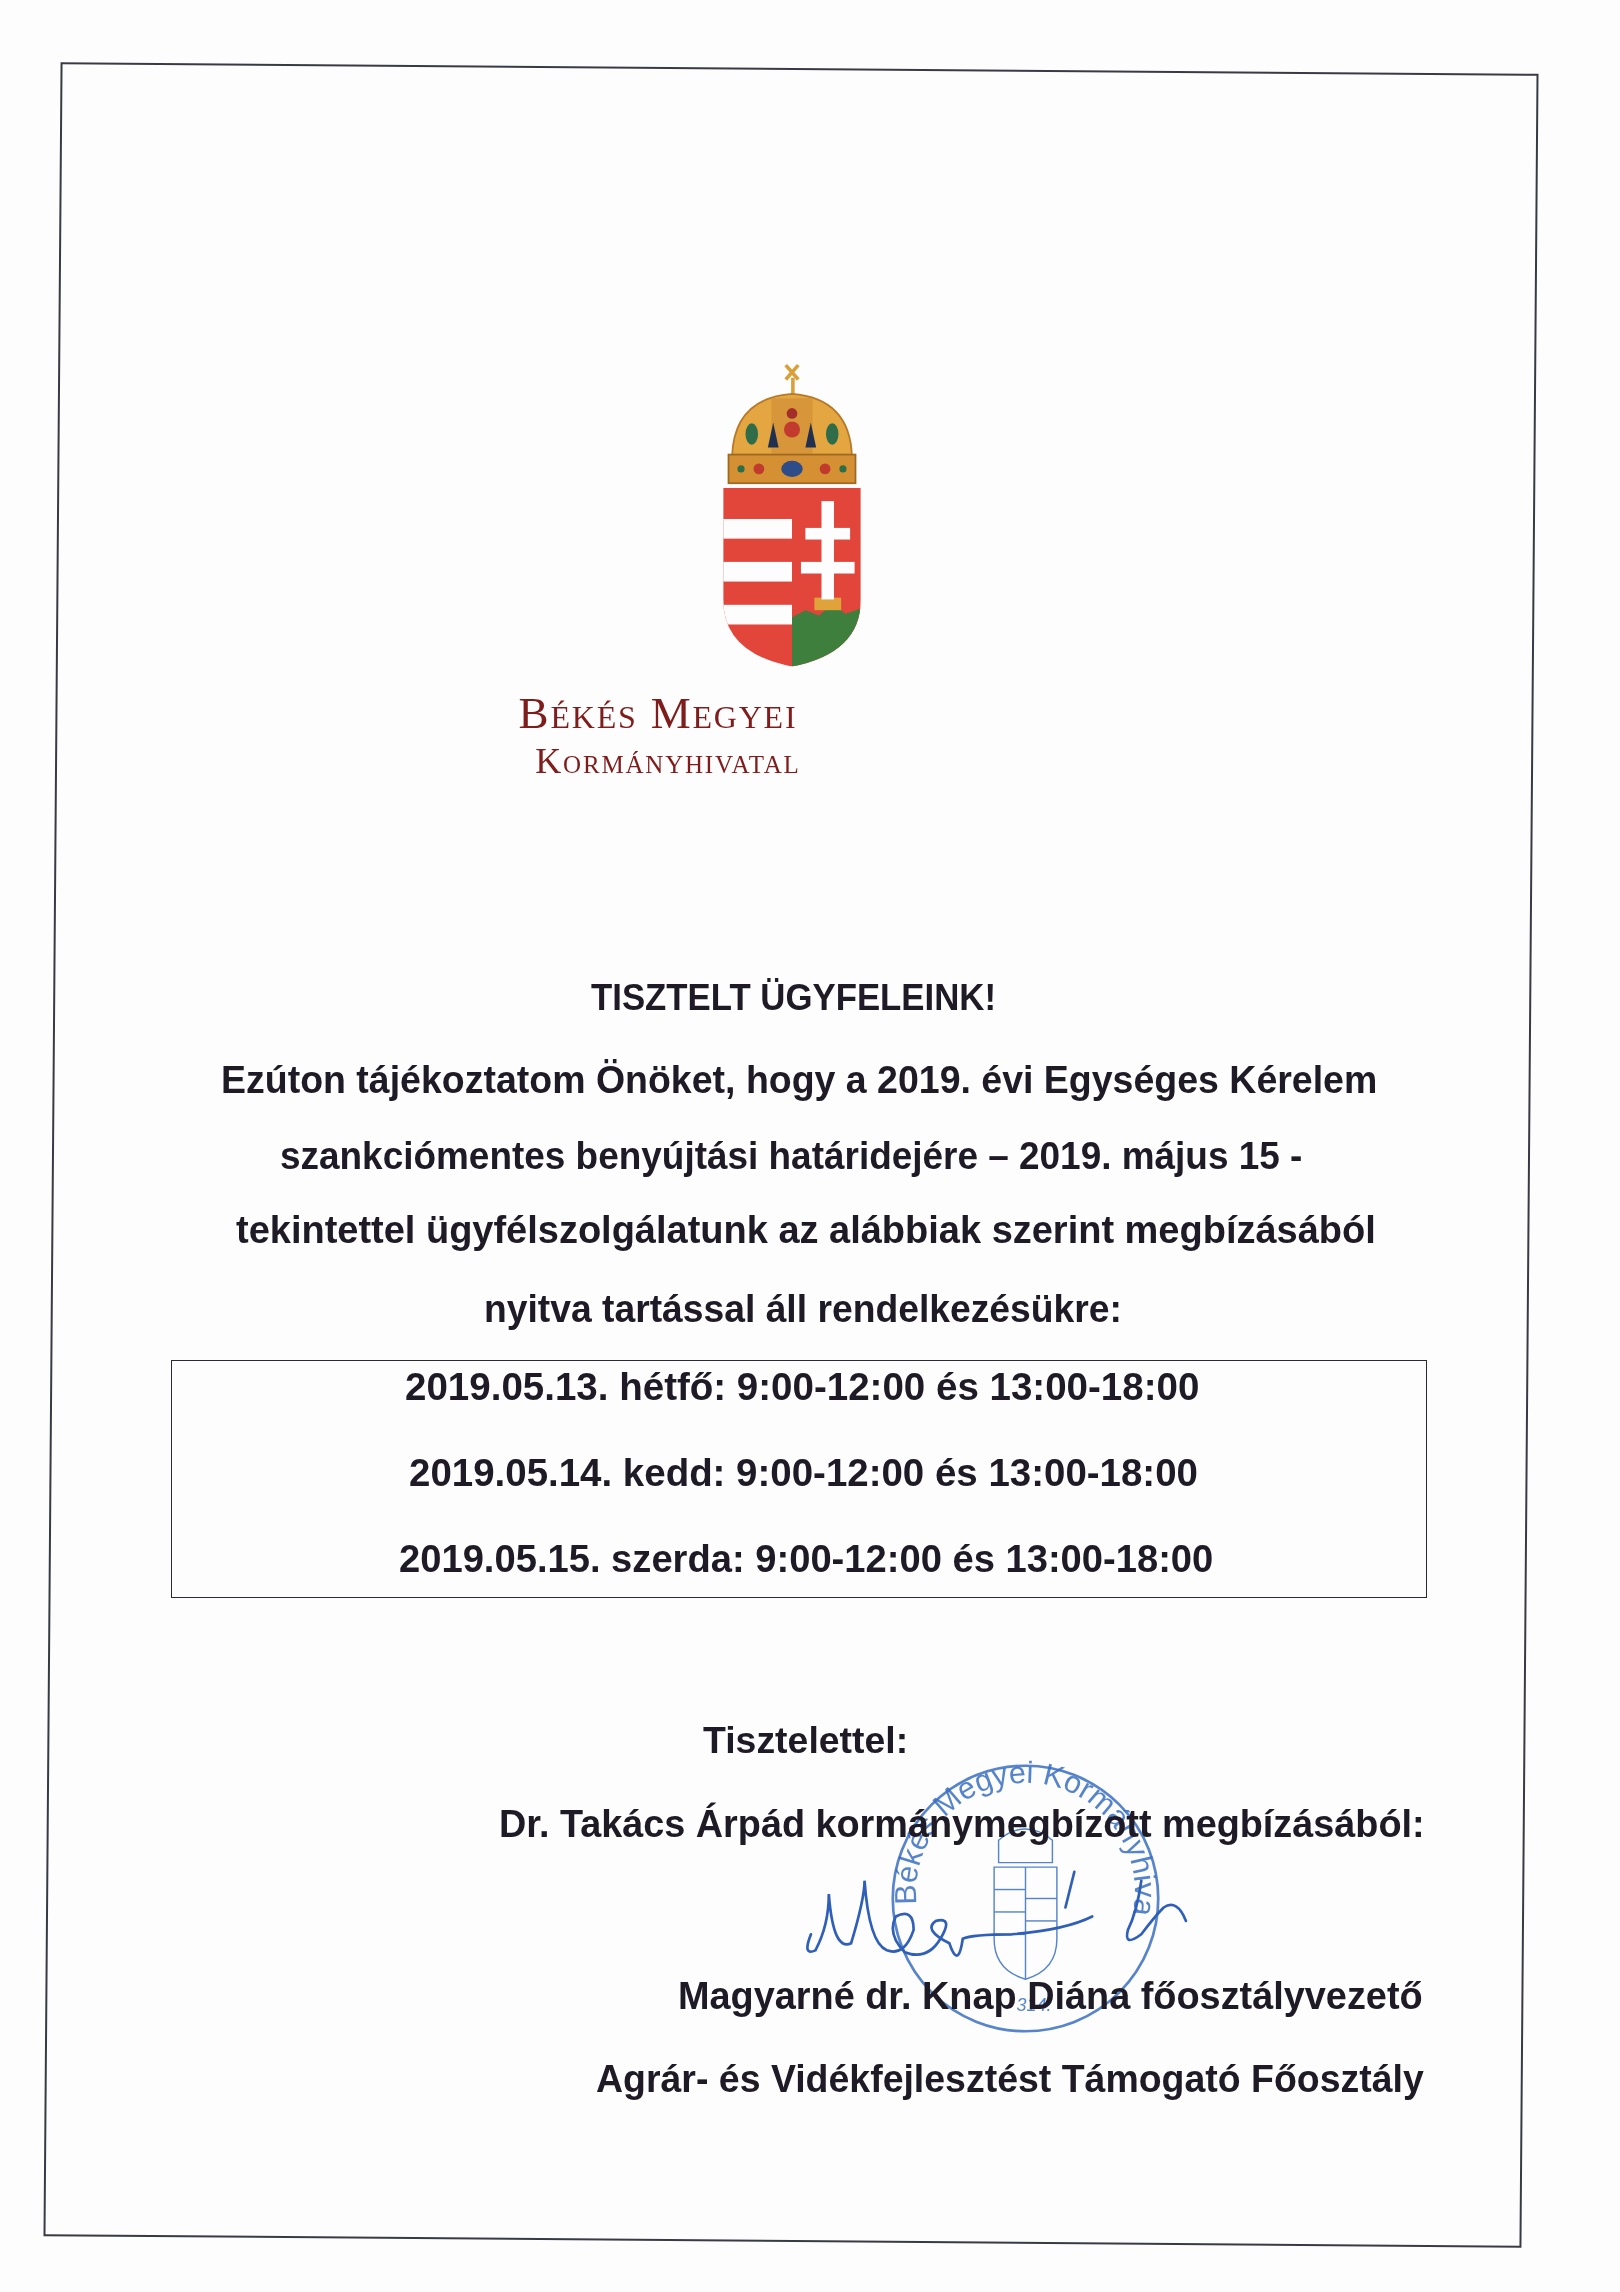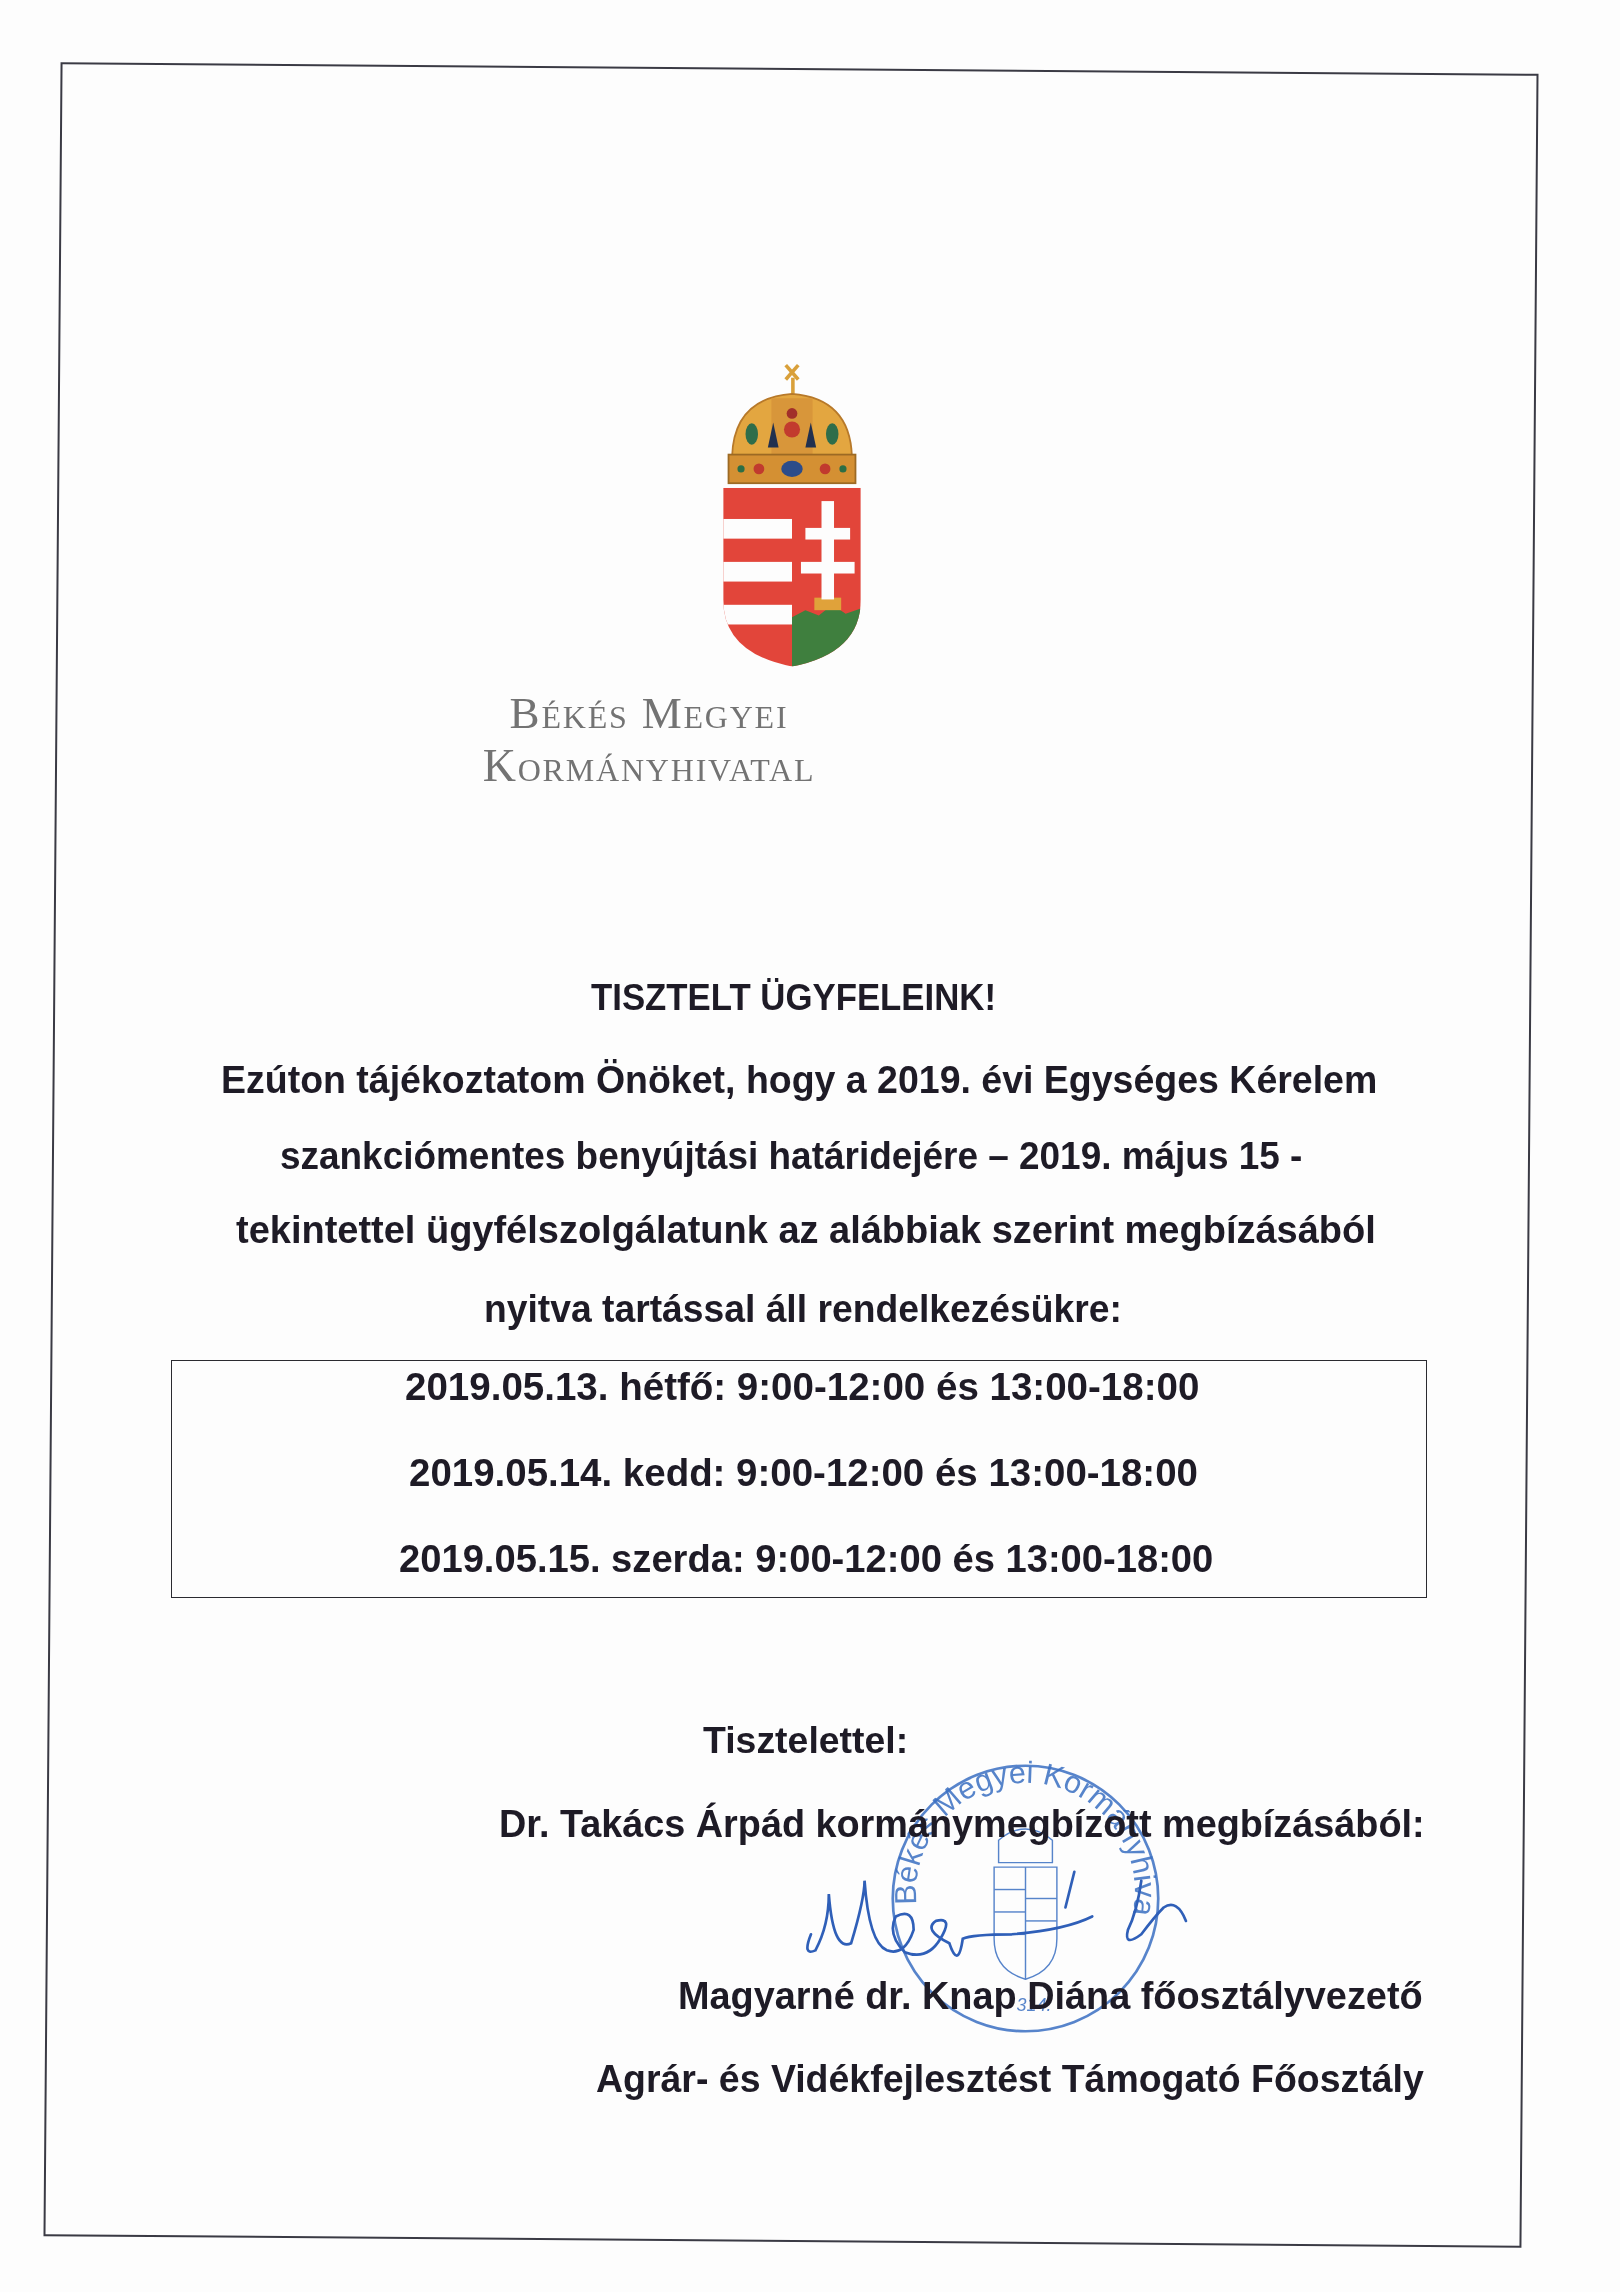--- a/index.html
+++ b/index.html
@@ -11,23 +11,23 @@
   .page-border {
     position: absolute; left: 52px; top: 68px; width: 1478px; height: 2174px;
     border: 2.7px solid #3a3a44; box-sizing: border-box;
     transform: rotate(0.45deg); transform-origin: center;
   }
   .line {
     position: absolute; white-space: nowrap; font-weight: bold; color: #1e1b26;
     transform-origin: left top; line-height: 1;
   }
   .title {
-    position: absolute; left: 3px; width: 1292px; text-align: center;
+    position: absolute; left: 12px; width: 1292px; text-align: center;
     font-family: "Liberation Serif", "DejaVu Serif", serif;
-    color: #737373; font-variant: small-caps; letter-spacing: 1.8px; line-height: 1;
+    color: #7f1d1d; font-variant: small-caps; letter-spacing: 1.8px; line-height: 1;
   }
   .sched-box {
     position: absolute; left: 171px; top: 1360px; width: 1256px; height: 238px;
     border: 1.8px solid #2a2a30; box-sizing: border-box;
   }
   .coat { position: absolute; left: 716px; top: 358px; width: 152px; height: 313px; }
   .stamp { position: absolute; left: 882px; top: 1755px; width: 287px; height: 287px; }
   .signature { position: absolute; left: 779px; top: 1845px; width: 430px; height: 125px; }
 </style>
 </head>
@@ -76,21 +76,21 @@
 
     <rect x="110" y="268" width="30" height="14" fill="#e0a23a"></rect>
 
     <rect x="118" y="160" width="14" height="110" fill="#fdfdfd"></rect>
     <rect x="100" y="190" width="50" height="13" fill="#fdfdfd"></rect>
     <rect x="95" y="228" width="60" height="13" fill="#fdfdfd"></rect>
   </g>
 </svg>
 
 <div class="title" style="top:691px;font-size:45px;">Békés Megyei</div>
-<div class="title" style="top:743px;font-size:46px;">Kormányhivatal</div>
+<div class="title" style="top:743px;font-size:36px;margin-left:10px;">Kormányhivatal</div>
 
 <div class="line fit" style="left: 591px; top: 980px; font-size: 36px; transform: scaleX(0.96586);">TISZTELT ÜGYFELEINK!</div>
 <div class="line fit" style="left: 221px; top: 1061px; font-size: 38px; transform: scaleX(0.986539);">Ezúton tájékoztatom Önöket, hogy a 2019. évi Egységes Kérelem</div>
 <div class="line fit" style="left: 280px; top: 1137px; font-size: 38px; transform: scaleX(0.972004);">szankciómentes benyújtási határidejére – 2019. május 15 -</div>
 <div class="line fit" style="left: 236px; top: 1211px; font-size: 38px; transform: scaleX(0.99954);">tekintettel ügyfélszolgálatunk az alábbiak szerint megbízásából</div>
 <div class="line fit" style="left: 484px; top: 1290px; font-size: 38px; transform: scaleX(0.980465);">nyitva tartással áll rendelkezésükre:</div>
 
 <div class="sched-box"></div>
 <div class="line fit" style="left: 405px; top: 1368px; font-size: 38px; transform: scaleX(1.01362);">2019.05.13. hétfő: 9:00-12:00 és 13:00-18:00</div>
 <div class="line fit" style="left: 409px; top: 1454px; font-size: 38px; transform: scaleX(1.0121);">2019.05.14. kedd: 9:00-12:00 és 13:00-18:00</div>

